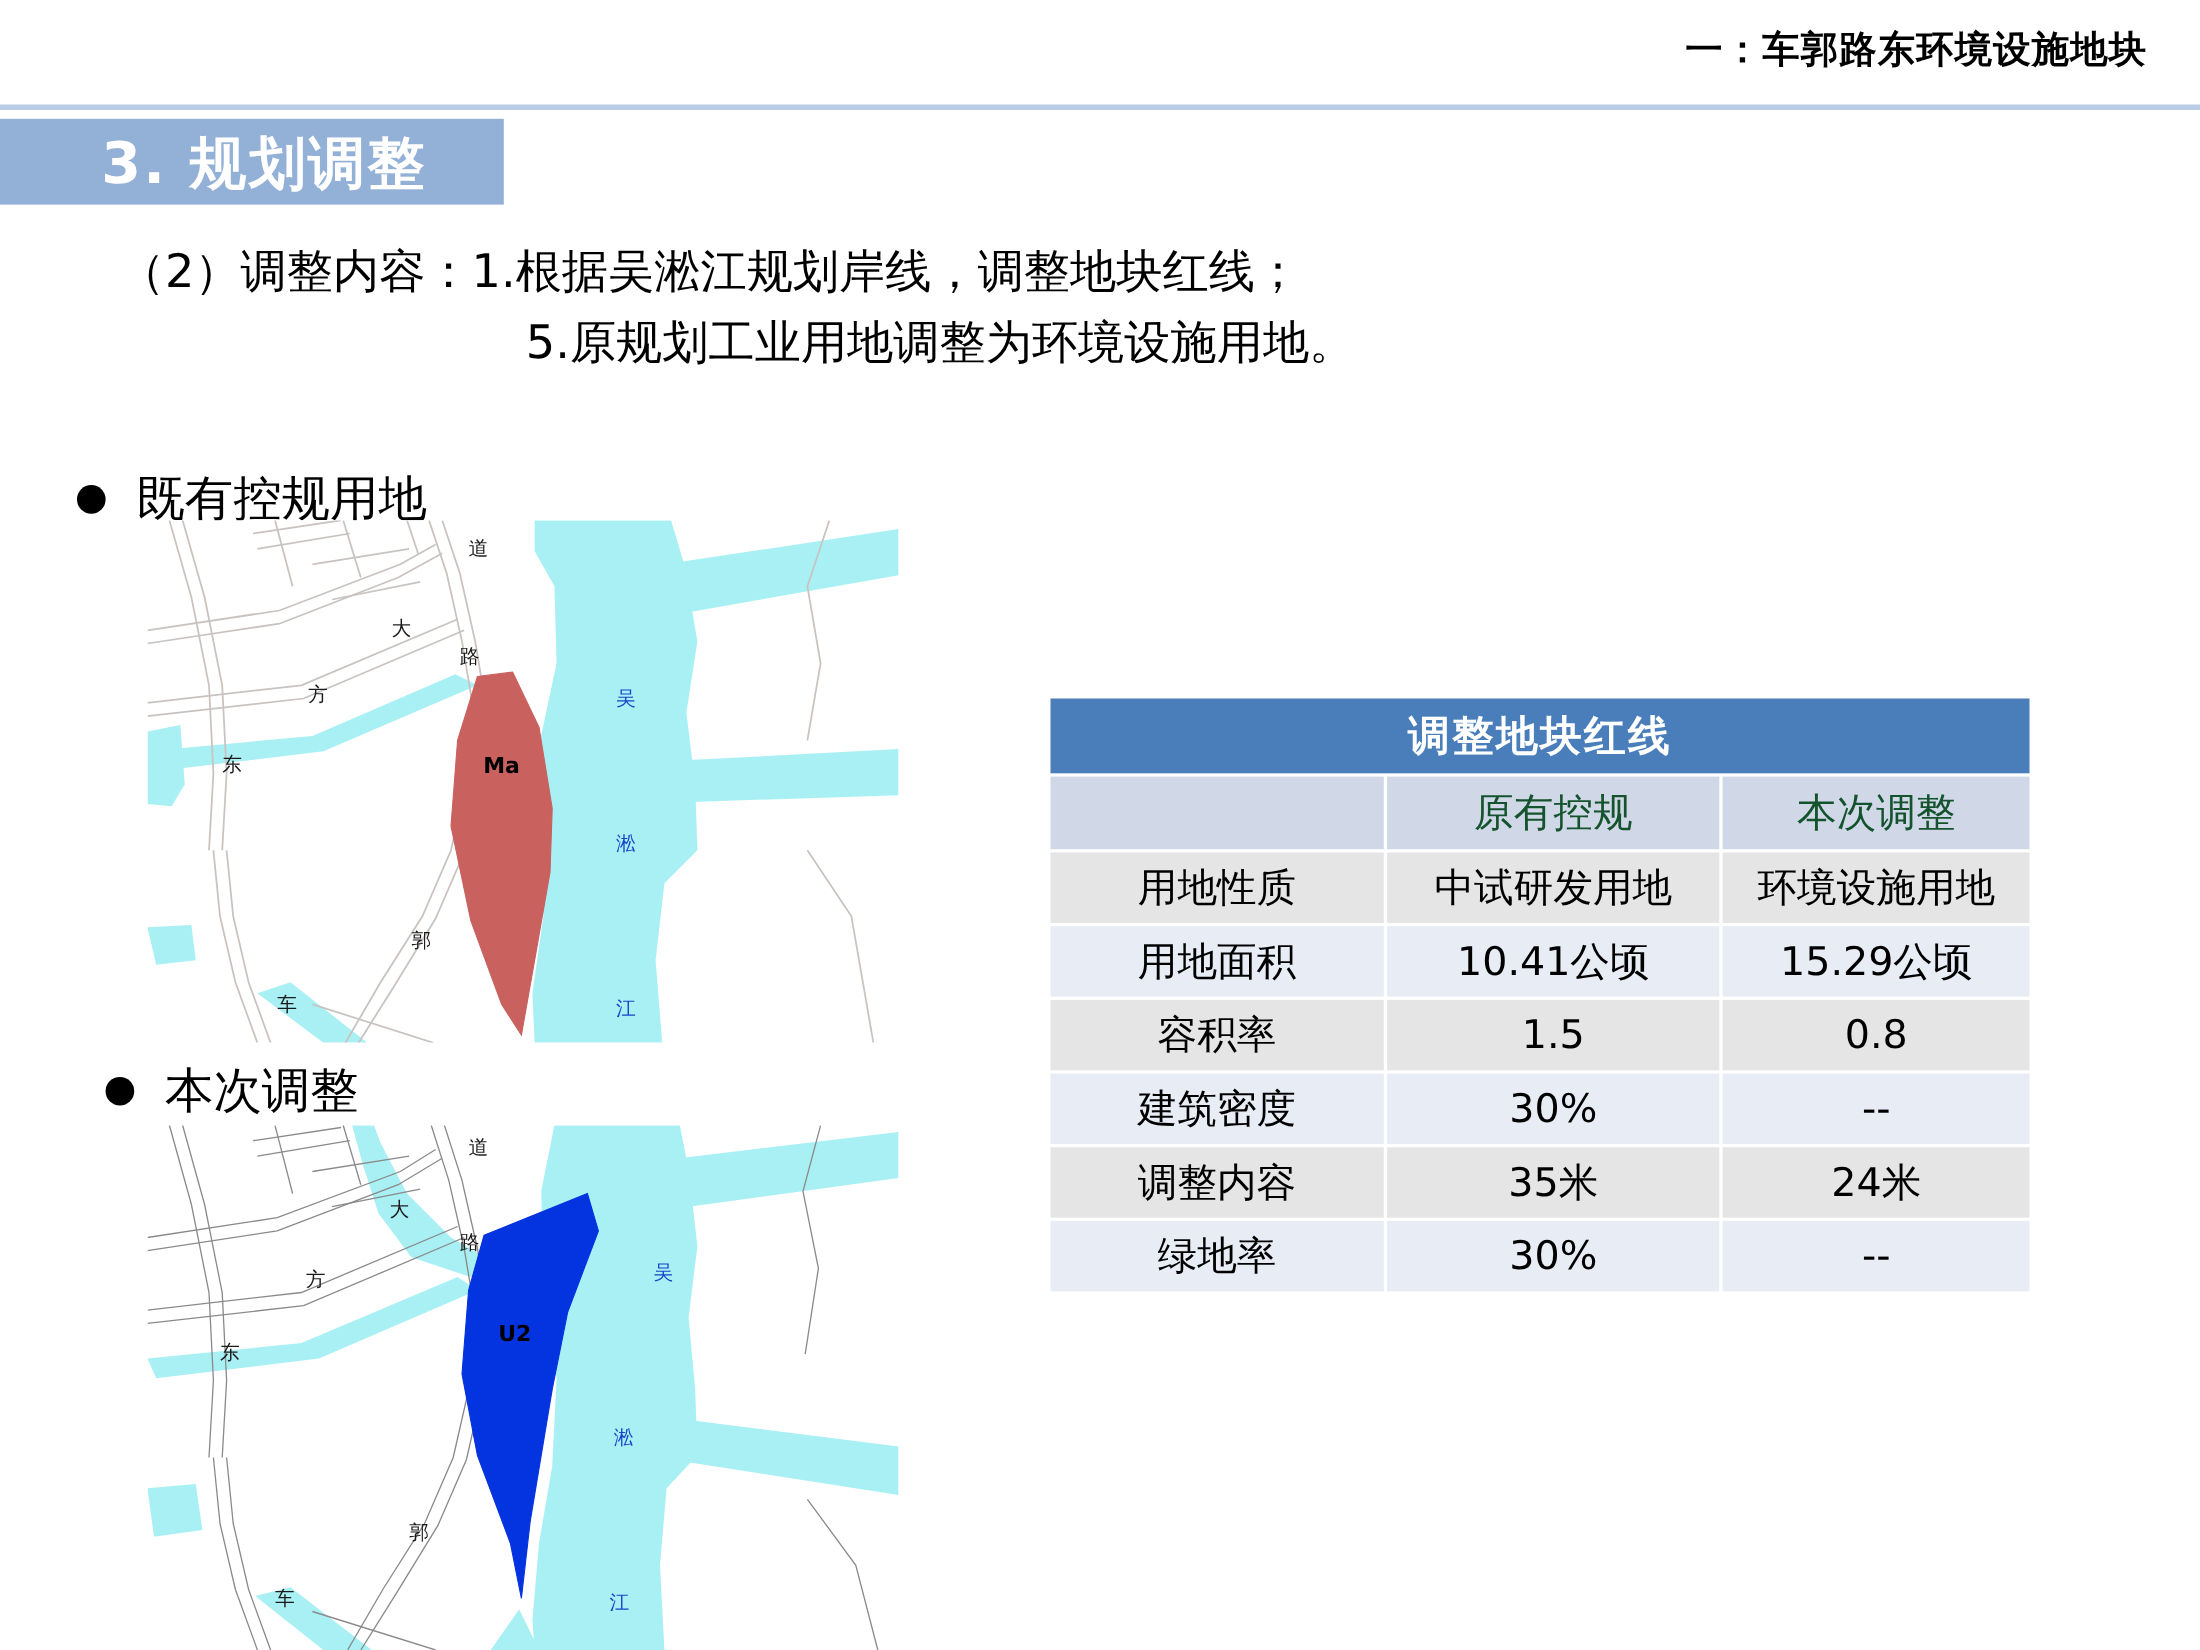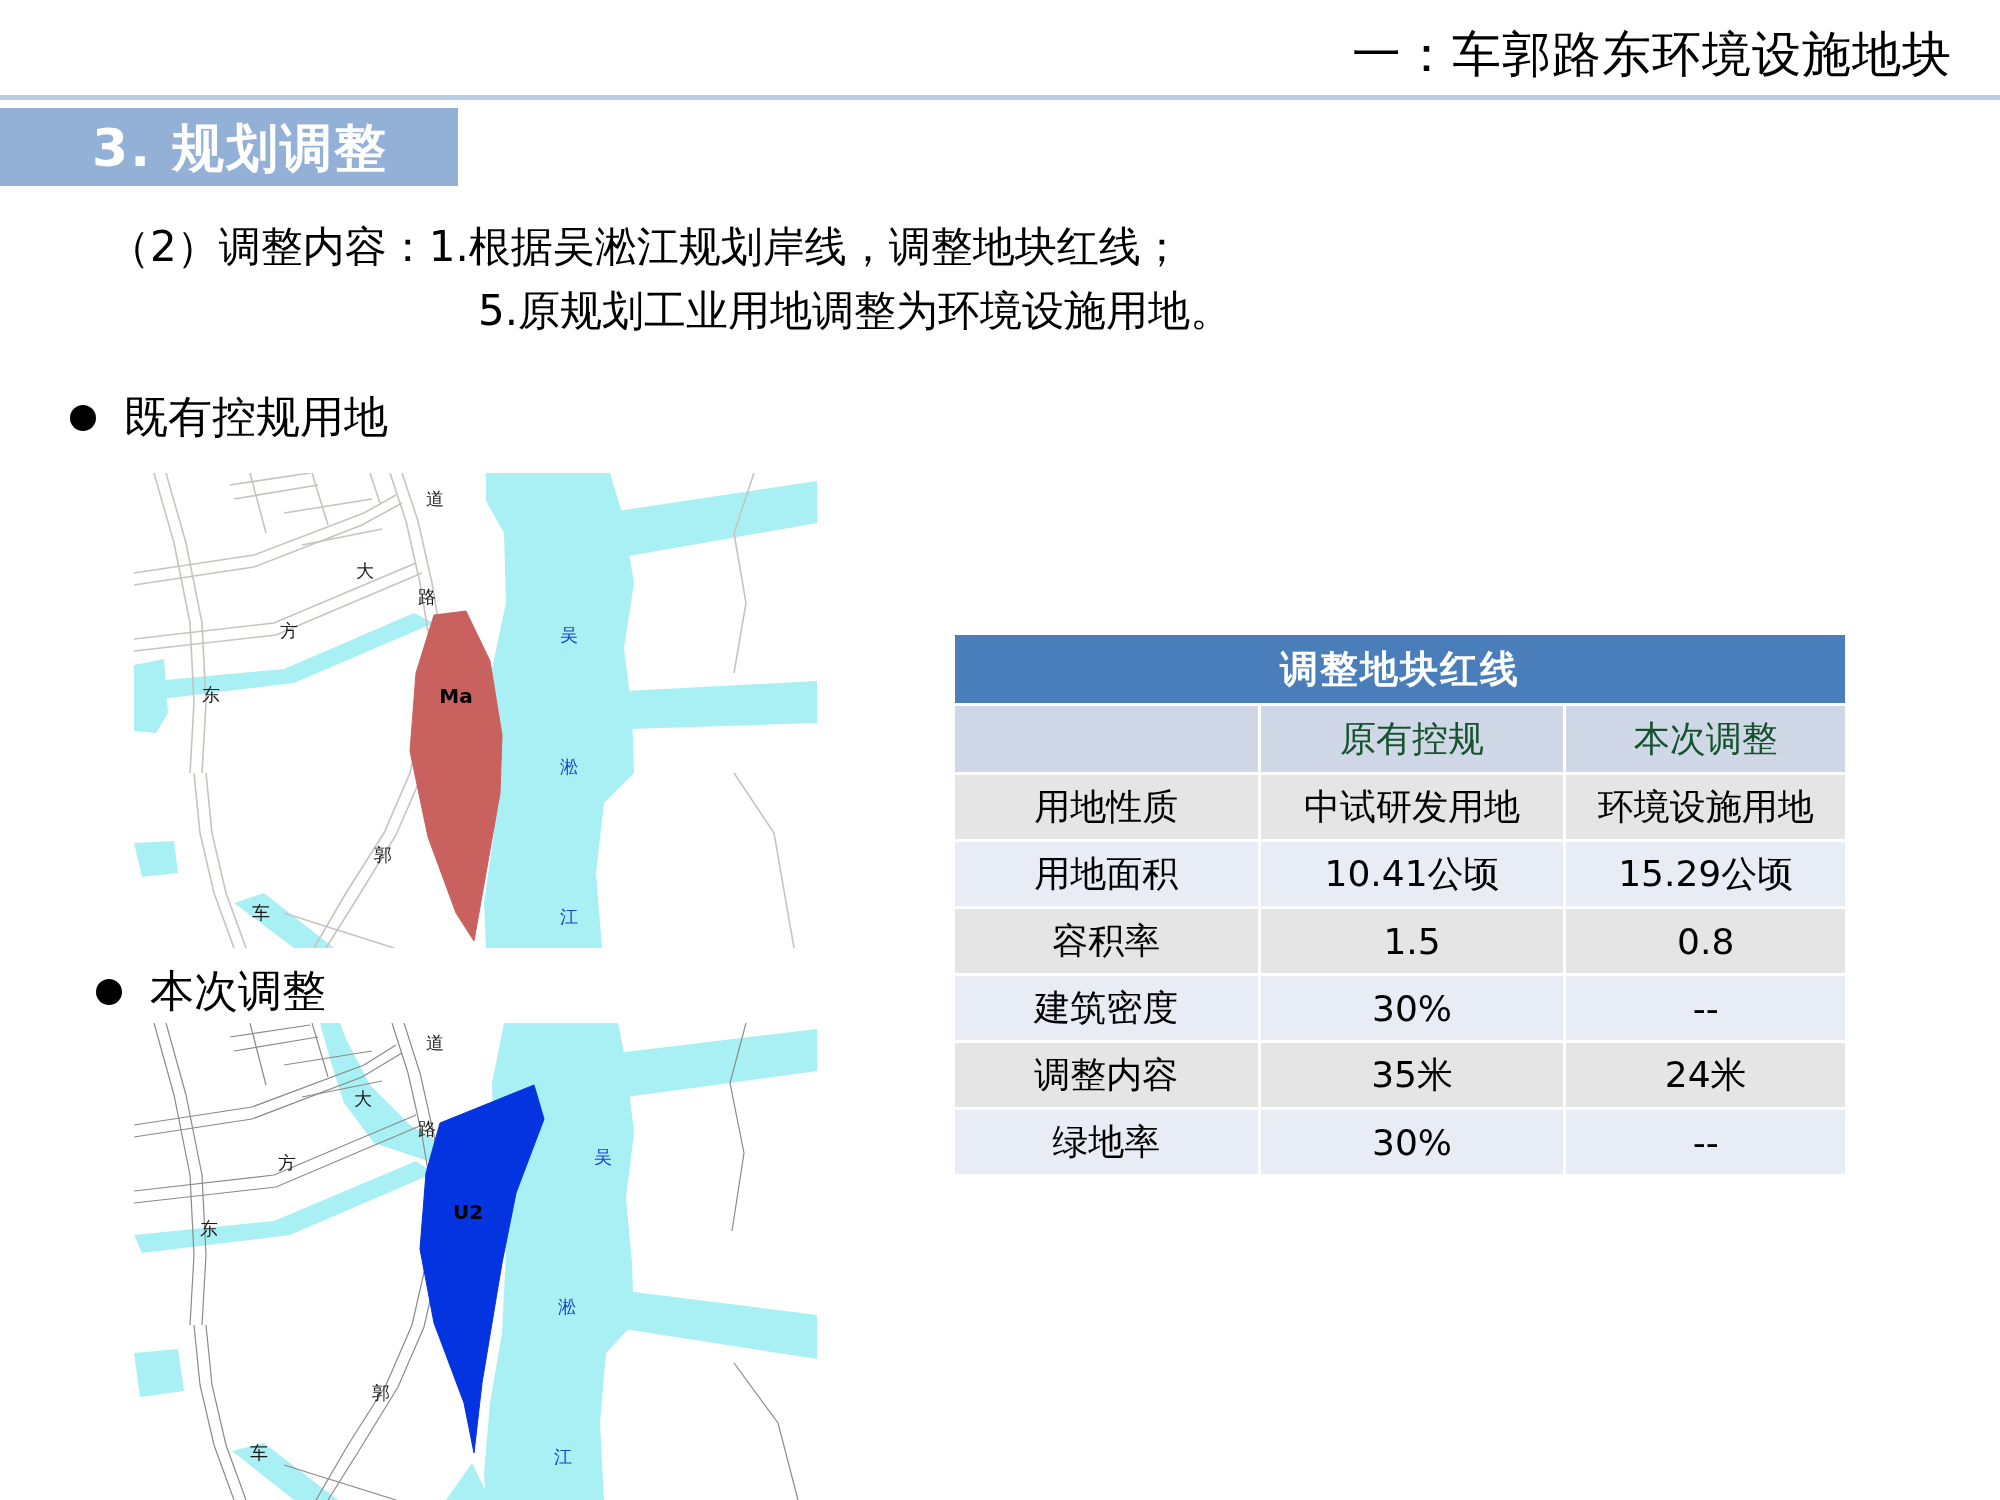--- a/index.html
+++ b/index.html
@@ -13,22 +13,22 @@
     position: relative;
     font-family: "DejaVu Sans", "Liberation Sans", sans-serif;
     overflow: hidden;
   }
 
   
   .header-title {
     position: absolute;
     top: 22px;
     right: 48px;
-    font-size: 49px;
-    font-weight: 400;
+    font-size: 34px;
+    font-weight: 700;
     color: #000000;
     letter-spacing: 1px;
     white-space: nowrap;
   }
   .header-rule {
     position: absolute;
     left: 0;
     top: 95px;
     width: 2000px;
     height: 5px;
@@ -81,21 +81,21 @@
     width: 26px;
     height: 26px;
     border-radius: 50%;
     background: #000000;
     flex: 0 0 auto;
   }
   .bullet-label {
     font-size: 44px;
     color: #000000;
   }
-  #bullet-existing { left: 70px; top: 388px; }
+  #bullet-existing { left: 70px; top: 424px; }
   #bullet-adjust   { left: 96px; top: 962px; }
 
   
   .map-frame {
     position: absolute;
     background: #ffffff;
     overflow: hidden;
   }
   #map-existing { left: 134px; top: 473px; width: 683px; height: 475px; }
   #map-adjusted { left: 134px; top: 1023px; width: 683px; height: 477px; }

